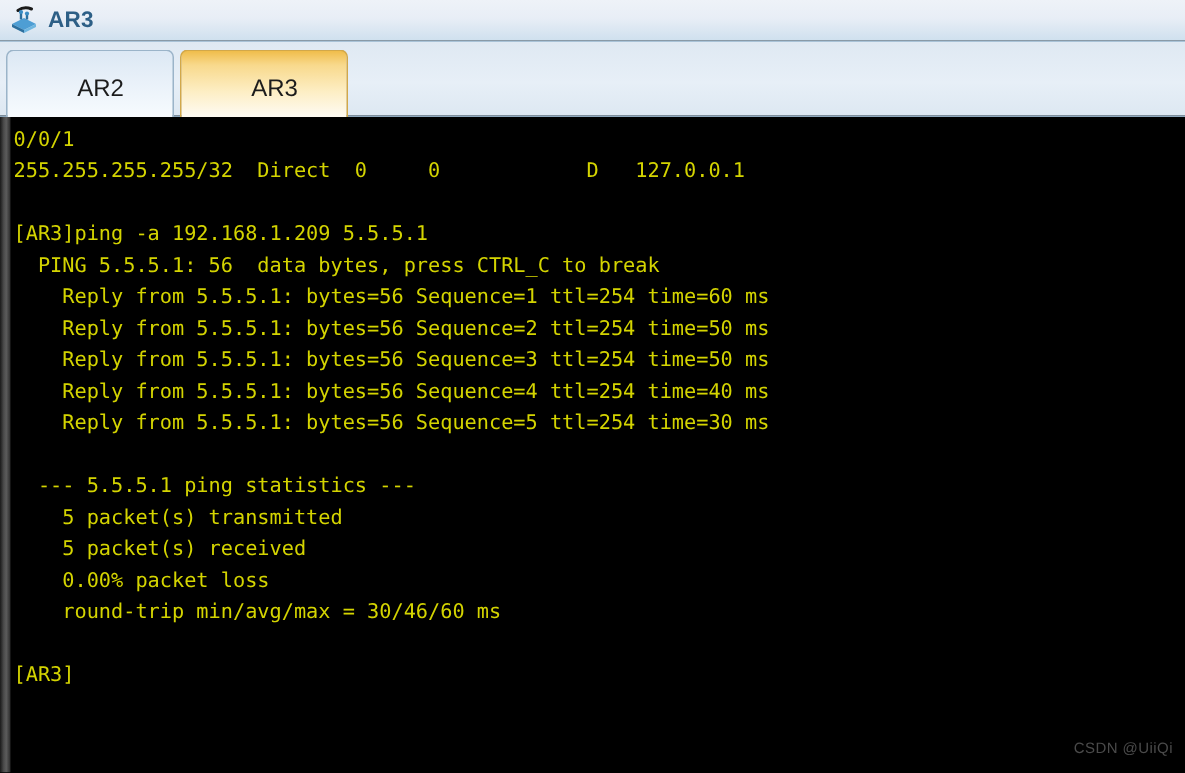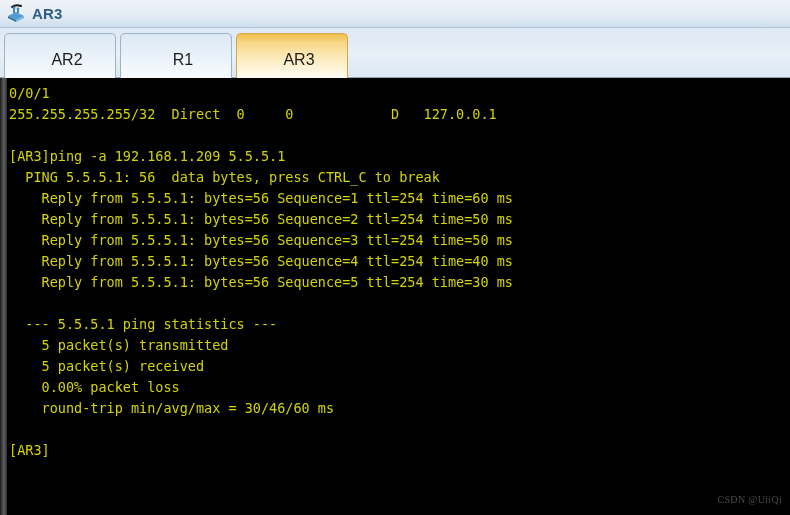--- a/index.html
+++ b/index.html
@@ -102,21 +102,21 @@
     white-space: pre;
     padding-top: 5px;
   }
   .screen .line { height: 21px; }
   .screen .blank { height: 21px; }
 
   .watermark {
     position: absolute;
     right: 8px;
     bottom: 10px;
-    font-family: Liberation Serif, serif;
+    font-family: Liberation Sans, sans-serif;
     font-size: 10px;
     color: #4a4a4a;
     letter-spacing: 0.3px;
     white-space: nowrap;
   }
 </style>
 </head>
 <body>
 
 <div class="titlebar">
@@ -130,21 +130,20 @@
       <path d="M12 9 L12 5" stroke="#2c6f9e" stroke-width="1.6"></path>
       <circle cx="8" cy="4" r="1.4" fill="#3a8cc4"></circle>
       <circle cx="12" cy="5" r="1.4" fill="#3a8cc4"></circle>
     </svg>
   </span>
   <span class="app-title">AR3</span>
 </div>
 
 <div class="tabstrip">
   <div class="tab">AR2</div>
-  <div class="tab">R1</div>
   <div class="tab active">AR3</div>
 </div>
 
 <div class="terminal">
   <div class="gutter"></div>
   <div class="screen" id="screen" style="color: rgb(212, 212, 0);"><div class="line">0/0/1</div><div class="line">255.255.255.255/32  Direct  0     0            D   127.0.0.1</div><div class="blank"></div><div class="line">[AR3]ping -a 192.168.1.209 5.5.5.1</div><div class="line">  PING 5.5.5.1: 56  data bytes, press CTRL_C to break</div><div class="line">    Reply from 5.5.5.1: bytes=56 Sequence=1 ttl=254 time=60 ms</div><div class="line">    Reply from 5.5.5.1: bytes=56 Sequence=2 ttl=254 time=50 ms</div><div class="line">    Reply from 5.5.5.1: bytes=56 Sequence=3 ttl=254 time=50 ms</div><div class="line">    Reply from 5.5.5.1: bytes=56 Sequence=4 ttl=254 time=40 ms</div><div class="line">    Reply from 5.5.5.1: bytes=56 Sequence=5 ttl=254 time=30 ms</div><div class="blank"></div><div class="line">  --- 5.5.5.1 ping statistics ---</div><div class="line">    5 packet(s) transmitted</div><div class="line">    5 packet(s) received</div><div class="line">    0.00% packet loss</div><div class="line">    round-trip min/avg/max = 30/46/60 ms</div><div class="blank"></div><div class="line">[AR3]</div></div>
   <div class="watermark">CSDN @UiiQi</div>
 </div>
 
 </body></html>

